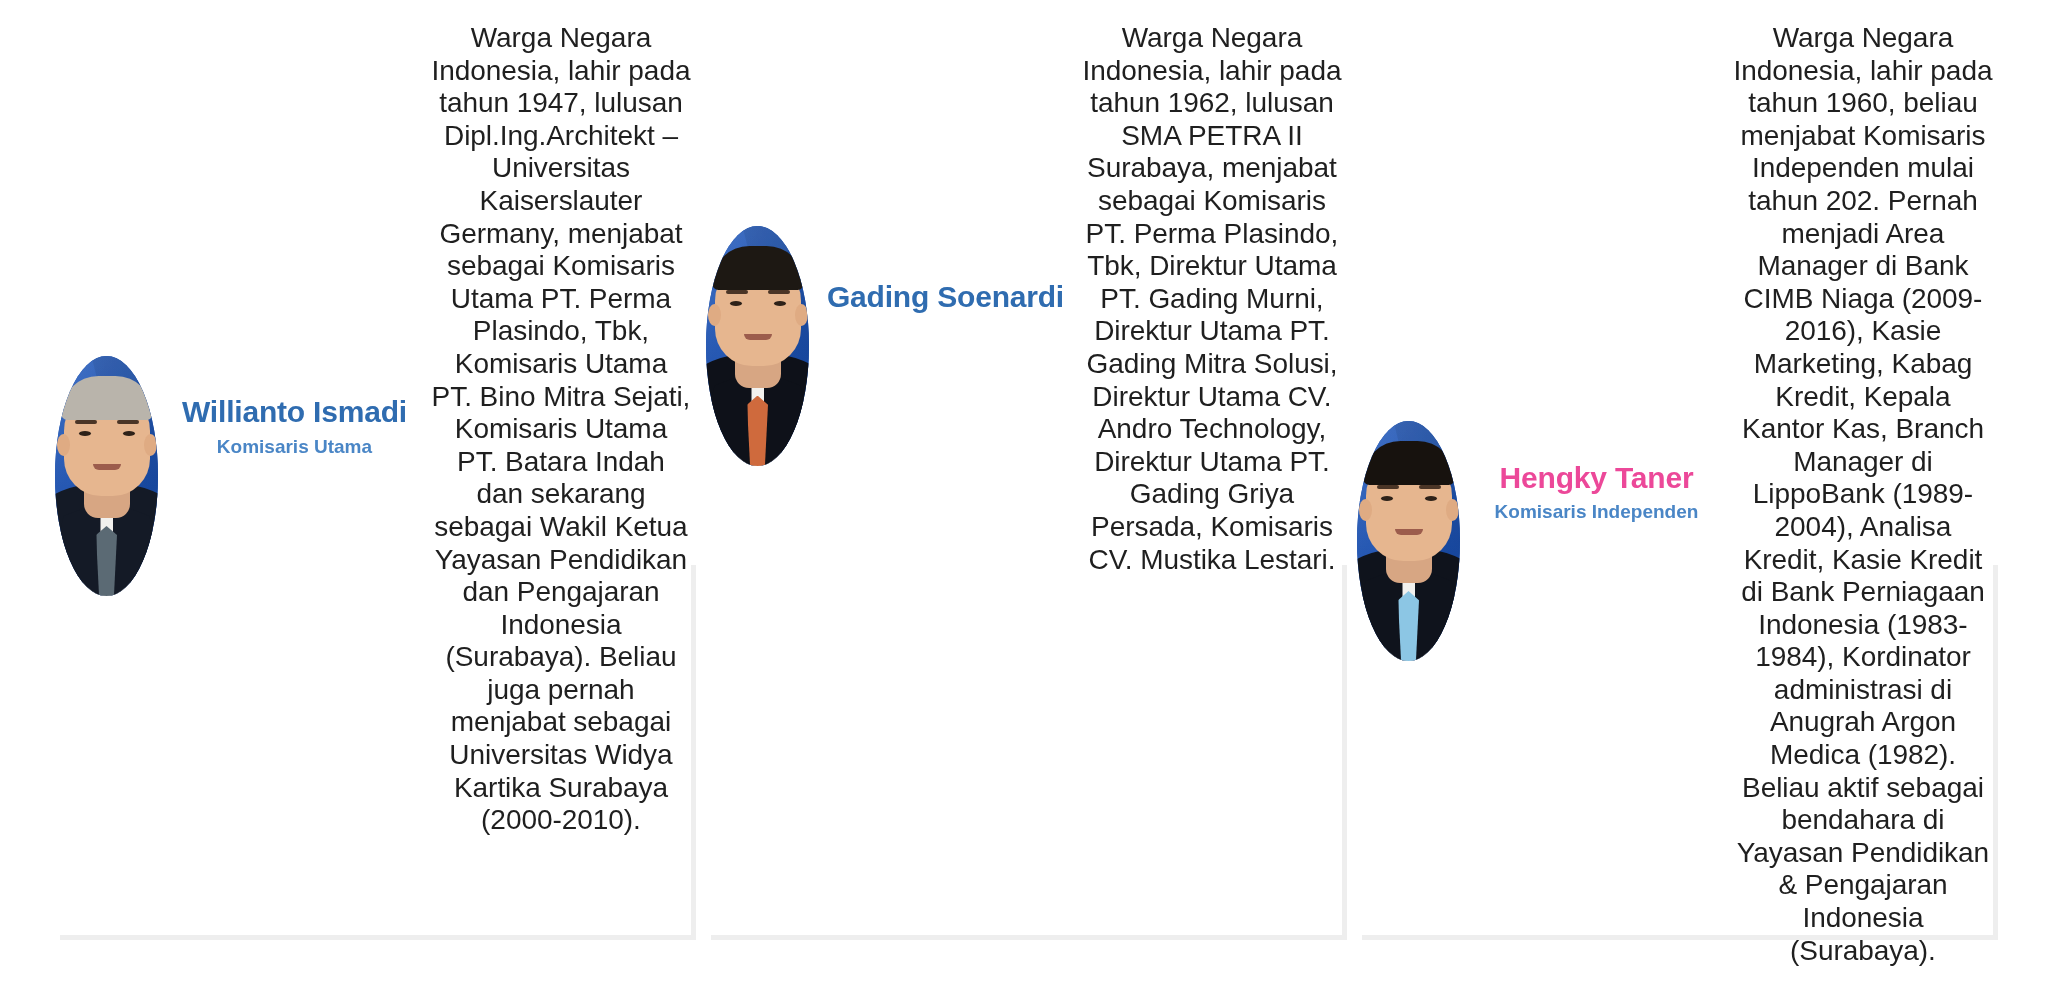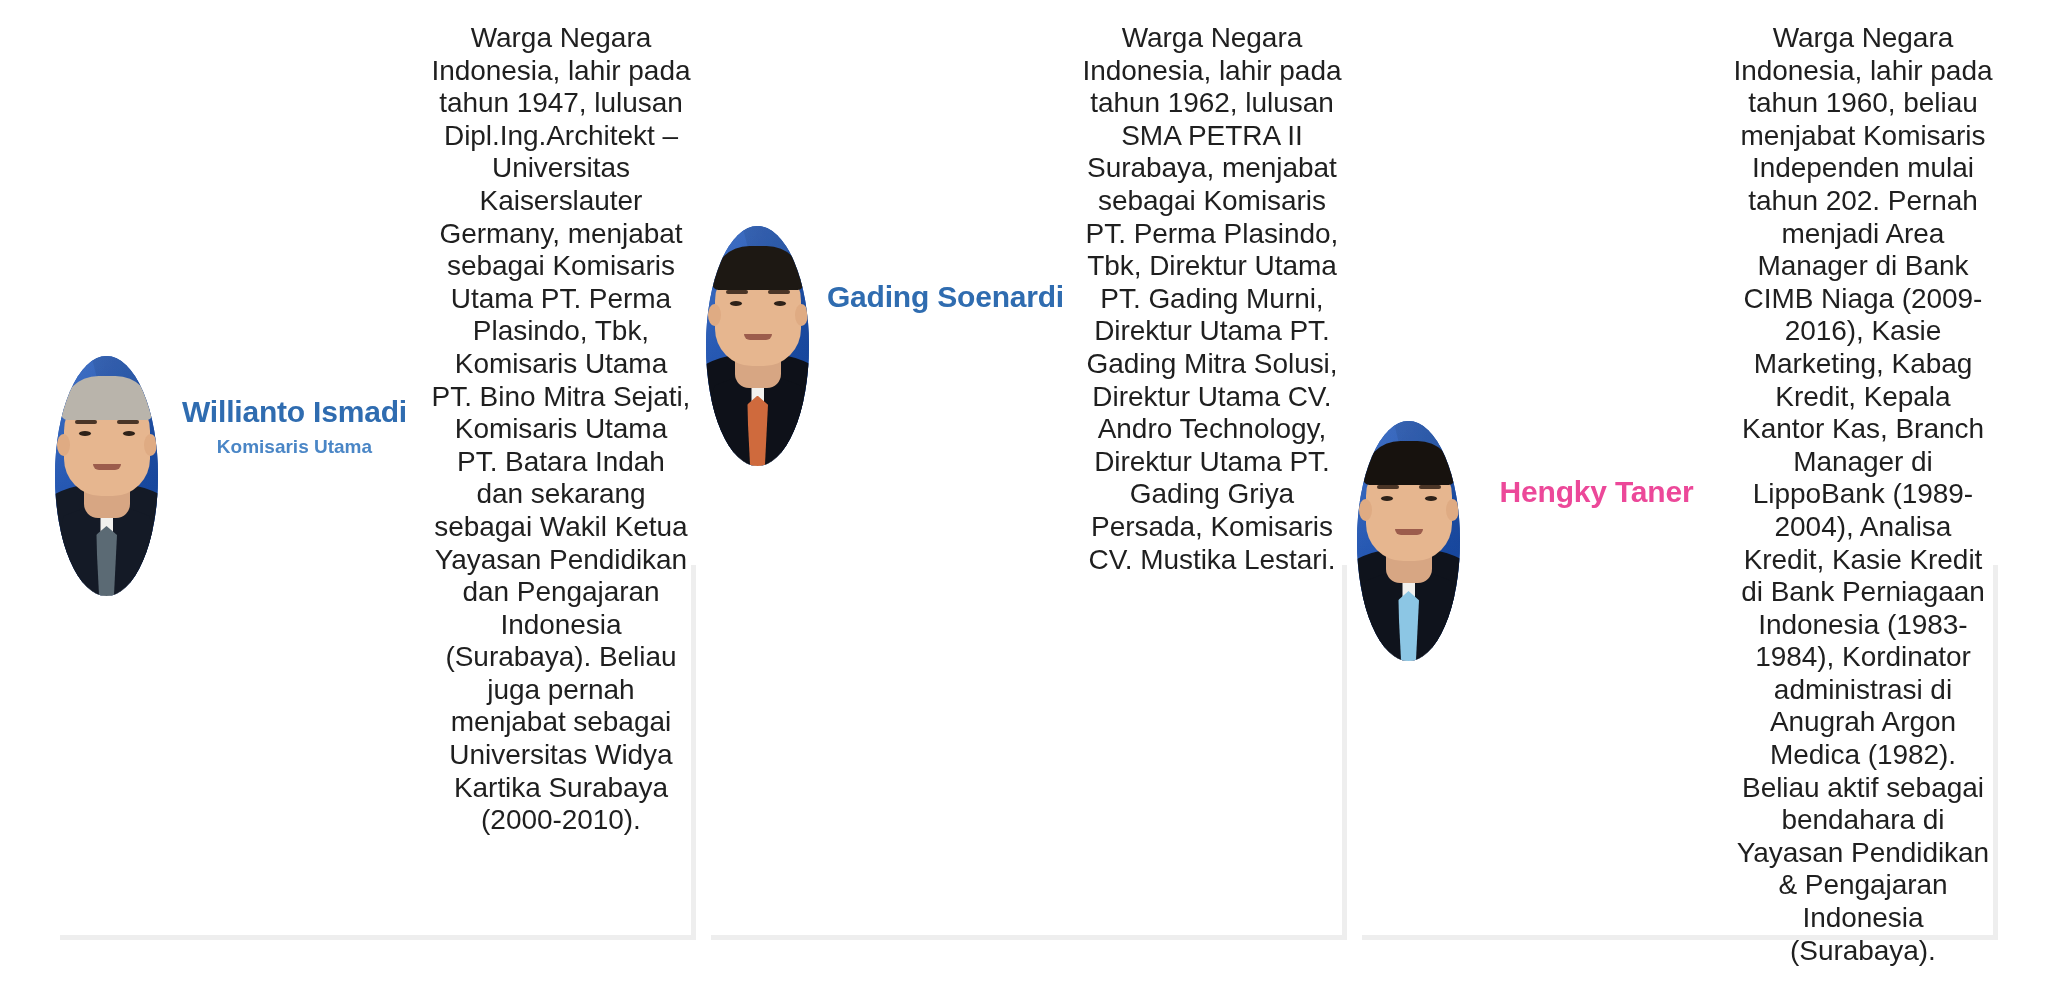--- a/index.html
+++ b/index.html
@@ -343,19 +343,20 @@
           <div class="p-brow-l"></div>
           <div class="p-brow-r"></div>
           <div class="p-eye-l"></div>
           <div class="p-eye-r"></div>
           <div class="p-mouth"></div>
         </div>
       </div>
 
       <div class="name-block">
         <div class="member-name" style="color: #ec4899;">Hengky Taner</div>
+        <div class="member-role" style="color: rgb(74, 134, 198);">Komisaris Independen</div>
       </div>
 
       <div class="bio-text">Warga Negara Indonesia, lahir pada tahun 1960, beliau menjabat Komisaris Independen mulai tahun 202. Pernah menjadi Area Manager di Bank CIMB Niaga (2009-2016), Kasie Marketing, Kabag Kredit, Kepala Kantor Kas, Branch Manager di LippoBank (1989-2004), Analisa Kredit, Kasie Kredit di Bank Perniagaan Indonesia (1983-1984), Kordinator administrasi di Anugrah Argon Medica (1982). Beliau aktif sebagai bendahara di Yayasan Pendidikan &amp; Pengajaran Indonesia (Surabaya).</div>
     </div>
 
   </div>
 </div>
 
 </body></html>

